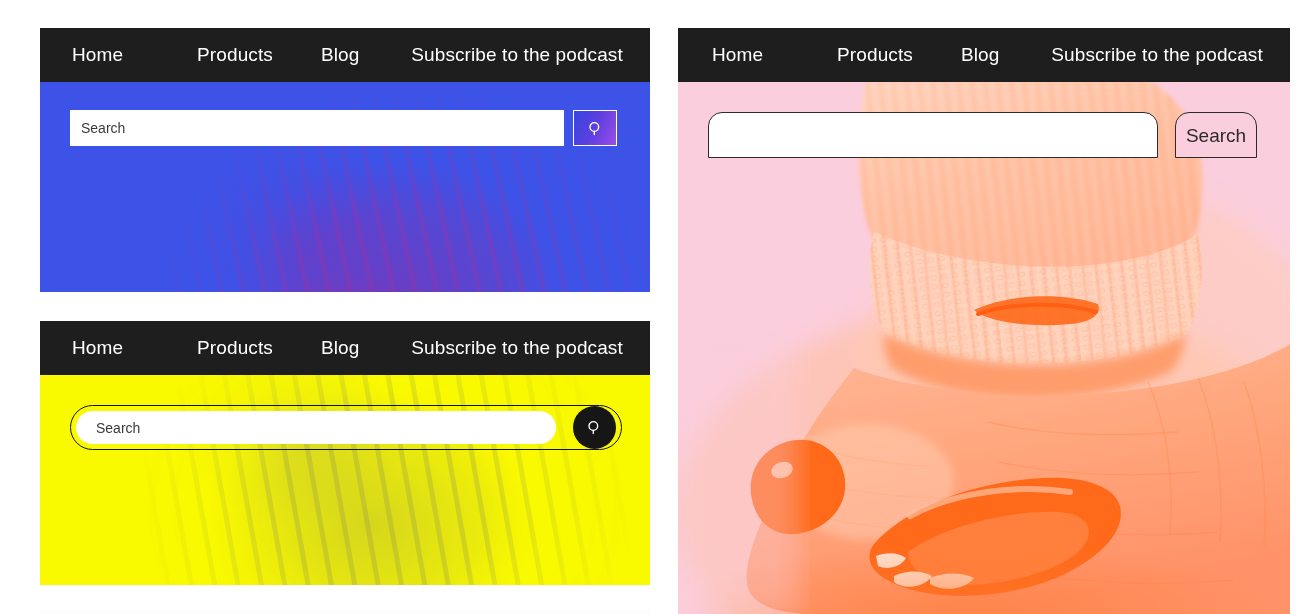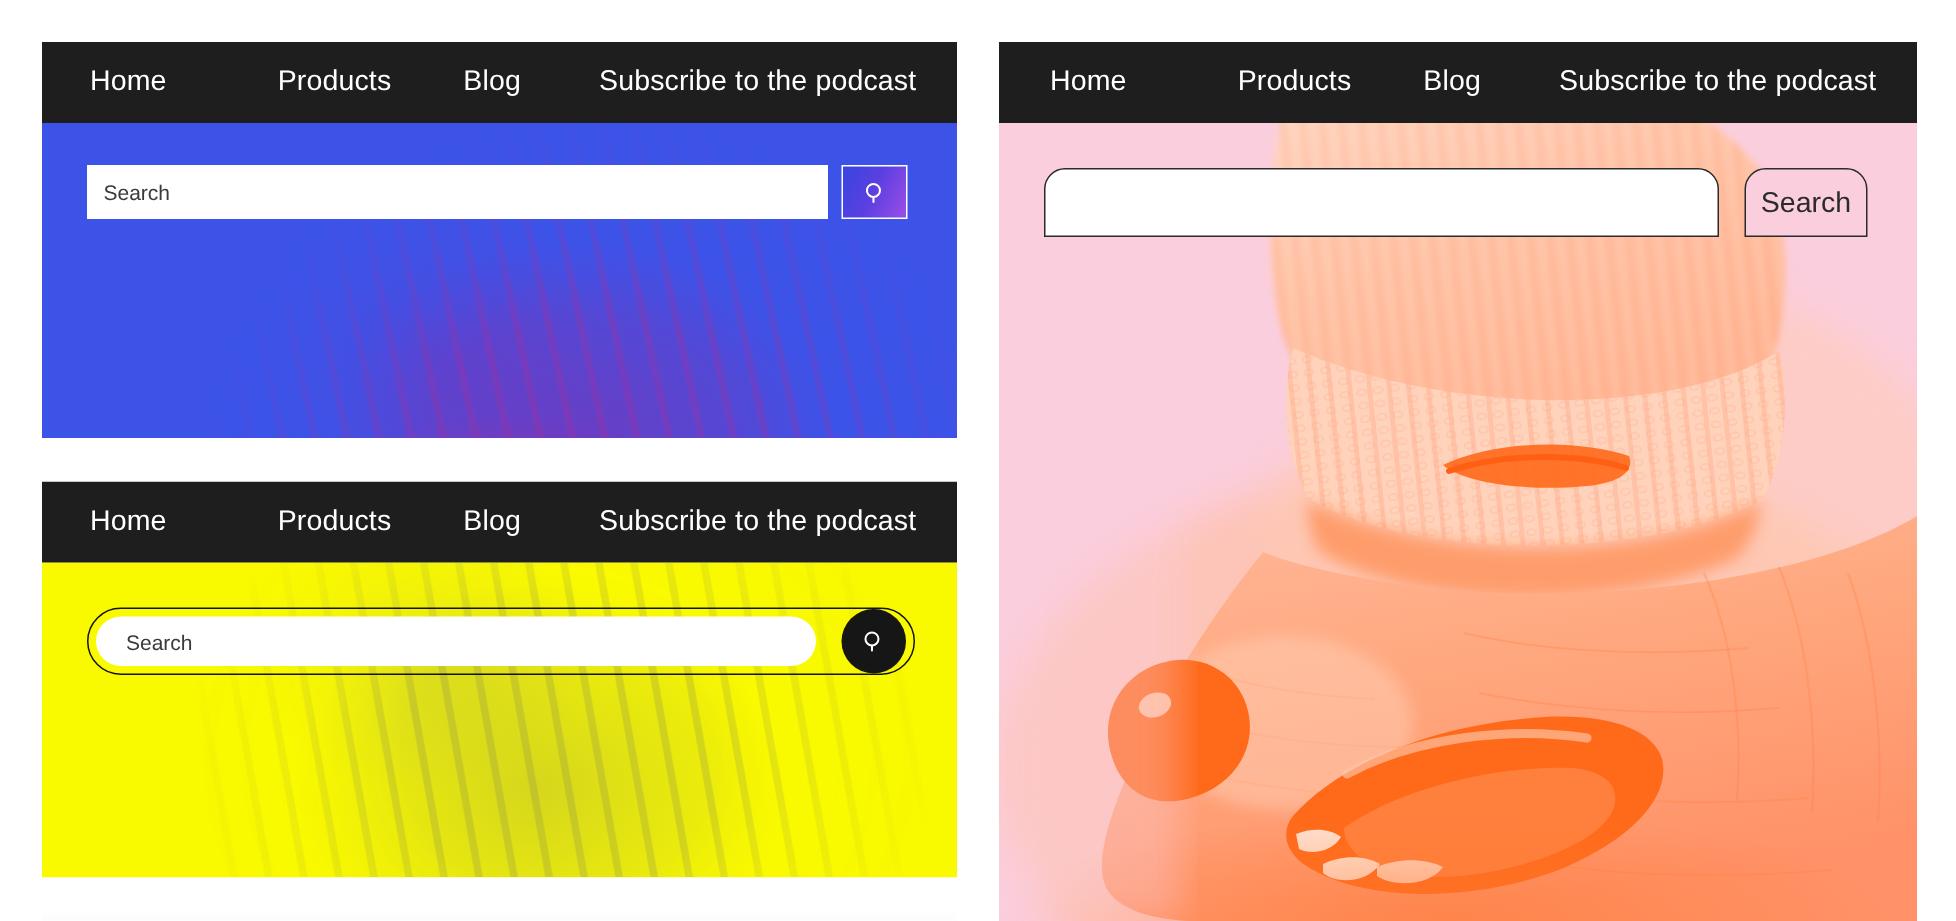--- a/index.html
+++ b/index.html
@@ -16,20 +16,21 @@
     position: relative;
     width: 1304px;
     height: 614px;
     background: #ffffff;
   }
 
   
   .panel {
     position: absolute;
     overflow: hidden;
+    margin-left: 12px;
   }
 
   
   .navbar {
     position: relative;
     z-index: 5;
     background: #1e1e1e;
     display: flex;
     align-items: center;
     width: 100%;

